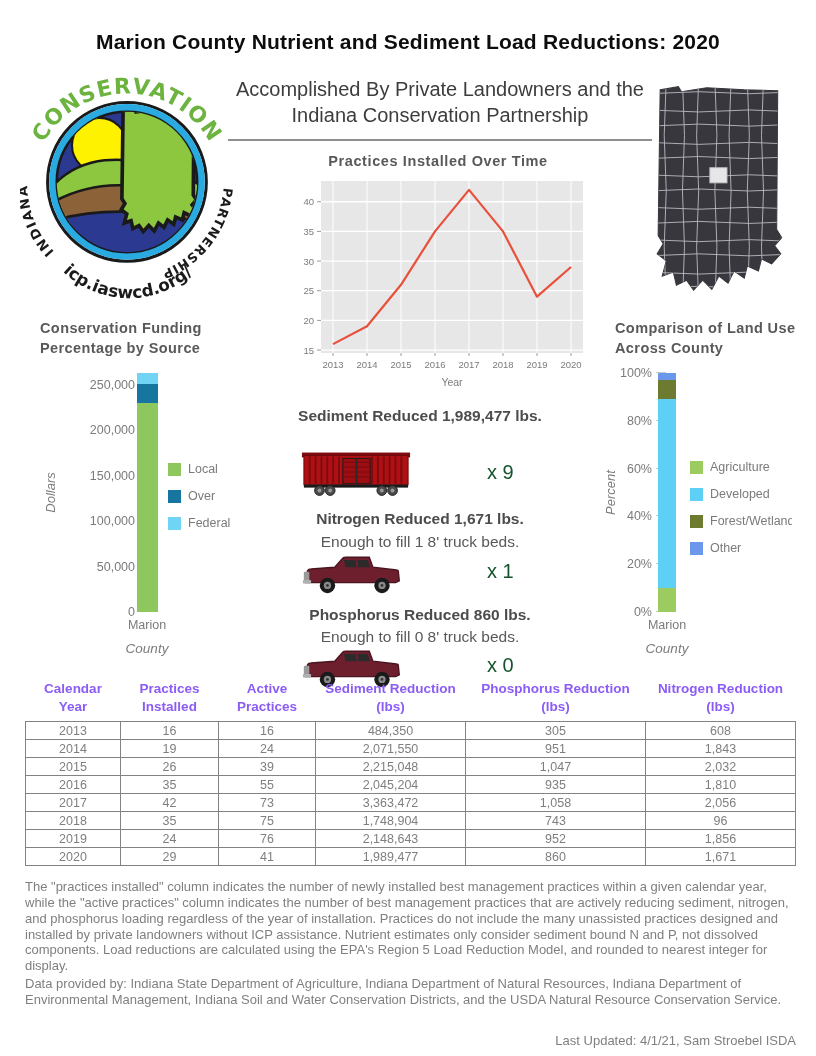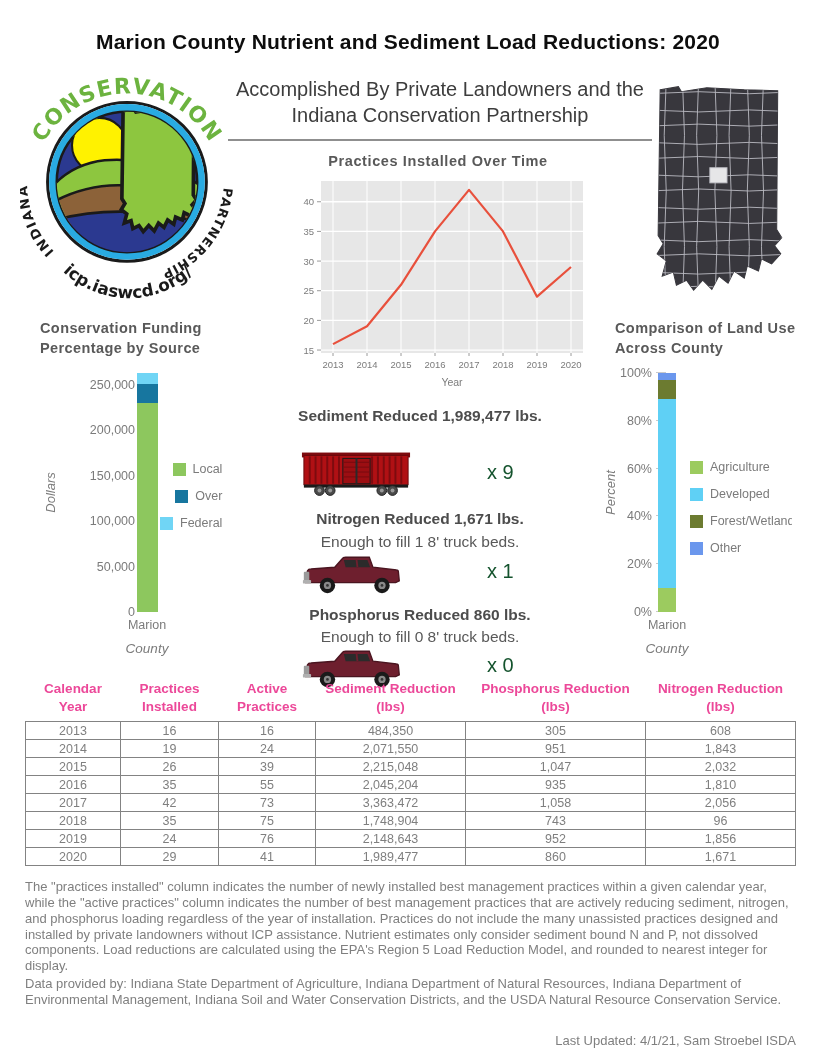--- a/index.html
+++ b/index.html
@@ -26,21 +26,21 @@
   .ylabel{position:absolute;width:90px;text-align:center;font-size:13px;font-style:italic;color:#7b7b7b;
           transform:rotate(-90deg);}
   .cat-label{position:absolute;text-align:center;font-size:12.5px;color:#7b7b7b;}
   .axis-name{position:absolute;text-align:center;font-size:13.5px;font-style:italic;color:#7b7b7b;}
   
   .red-title{left:160px;width:520px;text-align:center;font-size:15.5px;font-weight:bold;color:#4c4c4c;}
   .red-sub{left:160px;width:520px;text-align:center;font-size:15.5px;color:#595959;}
   .mult{font-size:20px;color:#14532d;}
   
   .datatable{left:25px;top:680px;width:770px;border-collapse:collapse;table-layout:fixed;}
-  .datatable th{font-size:13.5px;font-weight:bold;color:#ec4899;line-height:1.35;padding:0 4px 5px 4px;vertical-align:top;}
+  .datatable th{font-size:13.5px;font-weight:bold;color:#8b5cf6;line-height:1.35;padding:0 4px 5px 4px;vertical-align:top;}
   .datatable td{border:1px solid #838383;font-size:12.5px;color:#7f7f7f;text-align:center;height:17px;padding:0;}
   
   .footnote{left:25px;top:879px;width:772px;font-size:13px;line-height:1.22;color:#7f7f7f;}
   .credits{left:25px;top:976px;width:772px;font-size:13px;line-height:1.22;color:#7f7f7f;}
   .updated{right:20px;top:1033px;font-size:13px;color:#7f7f7f;}
 </style>
 </head>
 <body>
 
 <div class="page">
@@ -189,21 +189,21 @@
           <div class="ytick" style="bottom: 174.6px; right: 130px;">200,000</div>
           <div class="ymark" style="bottom: 181.6px; right: 116px;"></div>
           <div class="ytick" style="bottom: 220px; right: 130px;">250,000</div>
           <div class="ymark" style="bottom: 227px; right: 116px;"></div>
         </div>
       <div class="stack" style="left:112px;width:21px;">
           <div style="height: 208.84px; background: rgb(141, 199, 94);"></div>
           <div style="height: 19.068px; background: rgb(23, 118, 159);"></div>
           <div style="height: 10.896px; background: rgb(112, 213, 245);"></div>
         </div>
-      <div class="legend" style="left:135px;top:102px;align-items:flex-end;">
+      <div class="legend" style="left:143px;top:102px;">
           <div class="legend-item">
             <span class="swatch" style="background: rgb(141, 199, 94);"></span>
             <span class="legend-label">Local</span>
           </div>
           <div class="legend-item">
             <span class="swatch" style="background: rgb(23, 118, 159);"></span>
             <span class="legend-label">Over</span>
           </div>
           <div class="legend-item">
             <span class="swatch" style="background: rgb(112, 213, 245);"></span>

